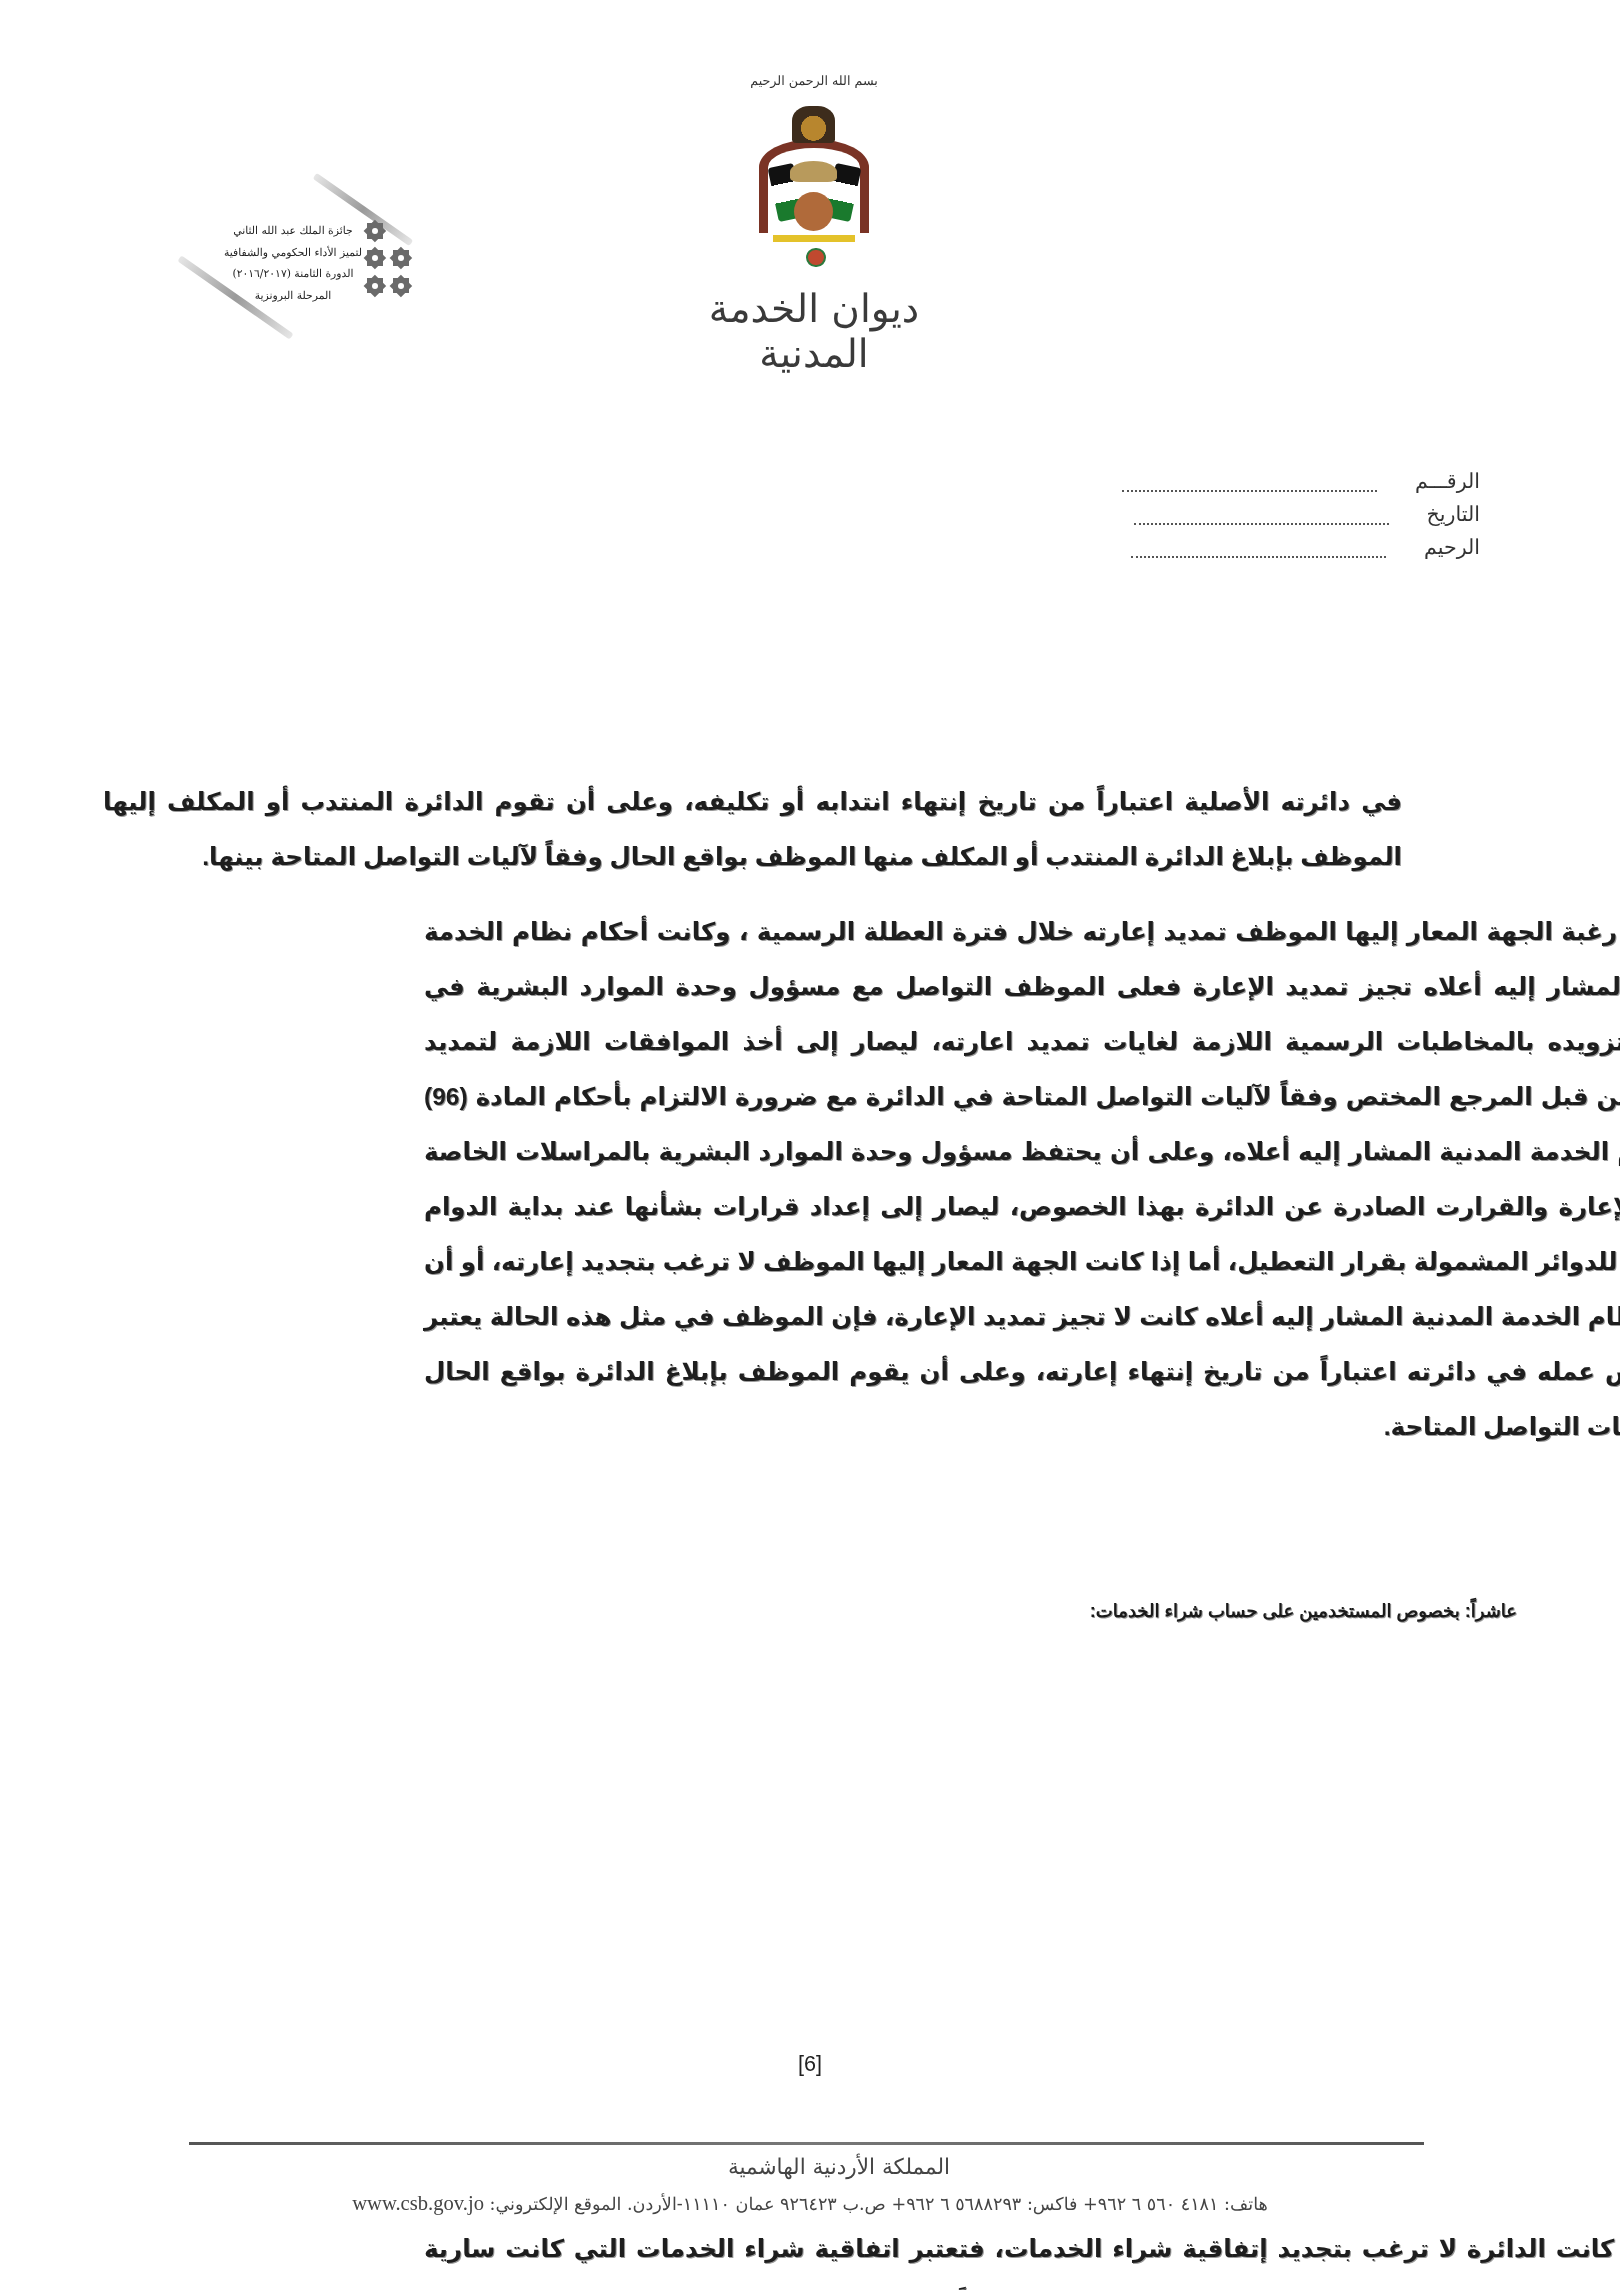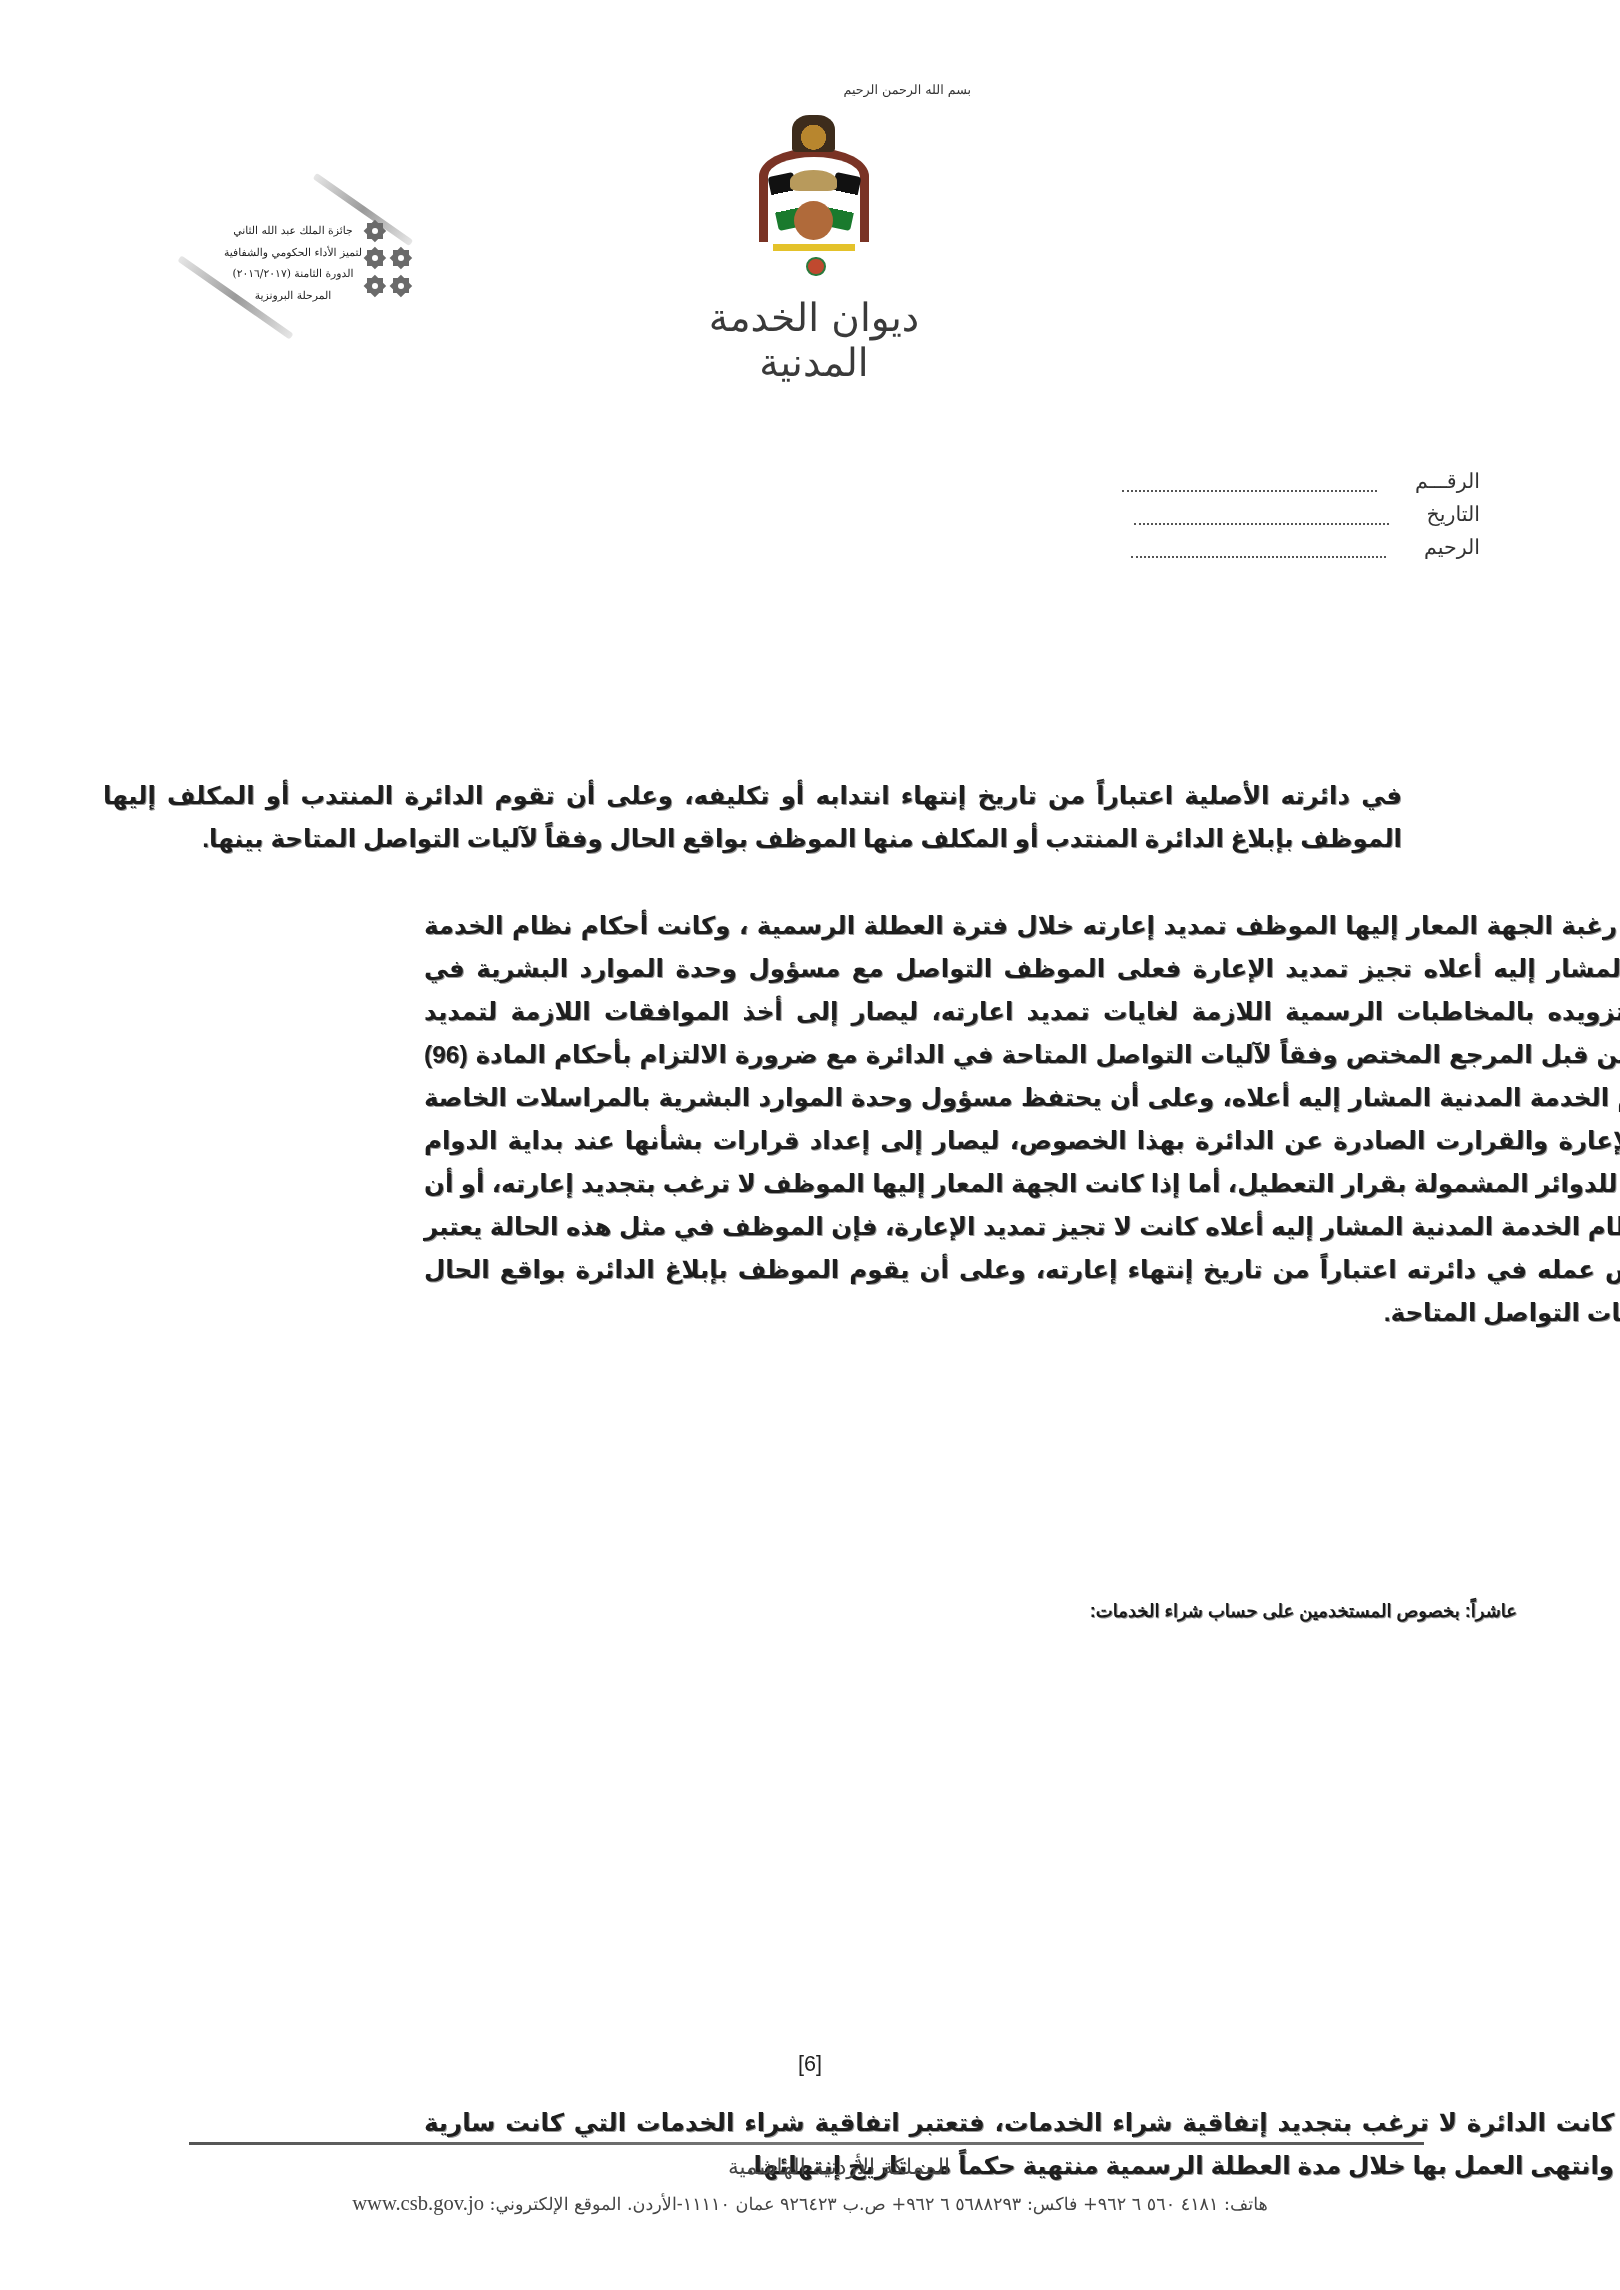--- a/index.html
+++ b/index.html
@@ -26,21 +26,21 @@
     .star8 { display: inline-block; width: 21.6px; height: 21.6px; position: relative; margin: 0 2px; }
     .star8::before, .star8::after {
       content: ""; position: absolute; inset: 2.9px; background: #6a6a6a;
     }
     .star8::after { transform: rotate(45deg); }
     .star8 span { position: absolute; inset: 7.8px; background: #fff; border-radius: 50%; z-index: 2; }
     .star-row { height: 27.4px; display: flex; justify-content: flex-end; }
 
     
     .crest { left: 657px; top: 69px; width: 314px; height: 294px; text-align: center; }
-    .basmala { font-family: "DejaVu Serif", serif; font-size: 12.7px; color: #333; margin-top: 13px; text-align: right; }
+    .basmala { font-family: "DejaVu Serif", serif; font-size: 12.7px; color: #333; margin-top: 4px; }
     .emblem { width: 118px; height: 167px; margin: 17.6px auto 0; position: relative; }
     .emblem .crown { position: absolute; left: 37px; top: 0; width: 43px; height: 37px; background: radial-gradient(circle at 50% 60%, #b8862e 0 40%, #3d2c1c 41% 100%); border-radius: 40% 40% 10% 10%; }
     .emblem .mantle { position: absolute; left: 3.9px; top: 33px; width: 110px; height: 94px; border: 9.8px solid #7a3325; border-bottom: none; border-radius: 50% 50% 0 0 / 30% 30% 0 0; box-sizing: border-box; }
     .emblem .eagle { position: absolute; left: 35px; top: 55px; width: 47px; height: 21.6px; background: #b89a5c; border-radius: 50% 50% 20% 20%; }
     .emblem .flagL { position: absolute; left: 17.6px; top: 59px; width: 25.5px; height: 55px; background: linear-gradient(#111 0 33%, #fff 33% 66%, #1a7a2d 66%); transform: rotate(-12deg); border-radius: 3.9px; }
     .emblem .flagR { position: absolute; right: 17.6px; top: 59px; width: 25.5px; height: 55px; background: linear-gradient(#111 0 33%, #fff 33% 66%, #1a7a2d 66%); transform: rotate(12deg); border-radius: 3.9px; }
     .emblem .globe { position: absolute; left: 39px; top: 86px; width: 39px; height: 39px; background: #b06a3a; border-radius: 50%; }
     .emblem .ribbon { position: absolute; left: 17.6px; top: 129px; width: 82px; height: 7.8px; background: #e4c22a; }
     .emblem .medal { position: absolute; left: 51px; top: 142px; width: 15.7px; height: 15.7px; background: #c0492f; border-radius: 50%; border: 2.9px solid #2b7a3d; }
     .bureau-ar { font-family: "DejaVu Serif", serif; font-size: 39px; color: #3a3a3a; margin-top: 13.7px; letter-spacing: 1px; }
@@ -66,21 +66,21 @@
     .ref-row .lbl { white-space: nowrap; margin-left: 34px; }
     .ref-row .dots { flex: 0 0 auto; width: 255px; border-bottom: 2px dotted #555; margin-right: 3.9px; height: 1px; align-self: center; margin-top: 9.8px; }
 
     
     .body-text {
       position: absolute; left: 103px; width: 1299px; direction: rtl;
       font-family: "Liberation Sans", "DejaVu Sans", sans-serif; font-weight: bold;
       font-size: 24.5px; color: #1e1e1e; text-shadow: 1px 1px 0 #9a9a9a;
       text-align: justify; text-align-last: right;
     }
-    .body-text p { margin: 0; line-height: 43px; }
+    .body-text p { margin: 0; line-height: 55px; }
     .item { position: relative; }
 
     .heading {
       position: absolute; right: 103px; top: 1600px; direction: rtl;
       font-family: "Liberation Sans", sans-serif; font-weight: bold; font-size: 18px;
       color: #1a1a1a; text-shadow: 1px 1px 0 #9a9a9a;
     }
 
     
     .page-no { left: 0; width: 1620px; top: 2051px; text-align: center; font-family: "Liberation Sans", sans-serif; font-size: 21.6px; color: #222; direction: ltr; }

